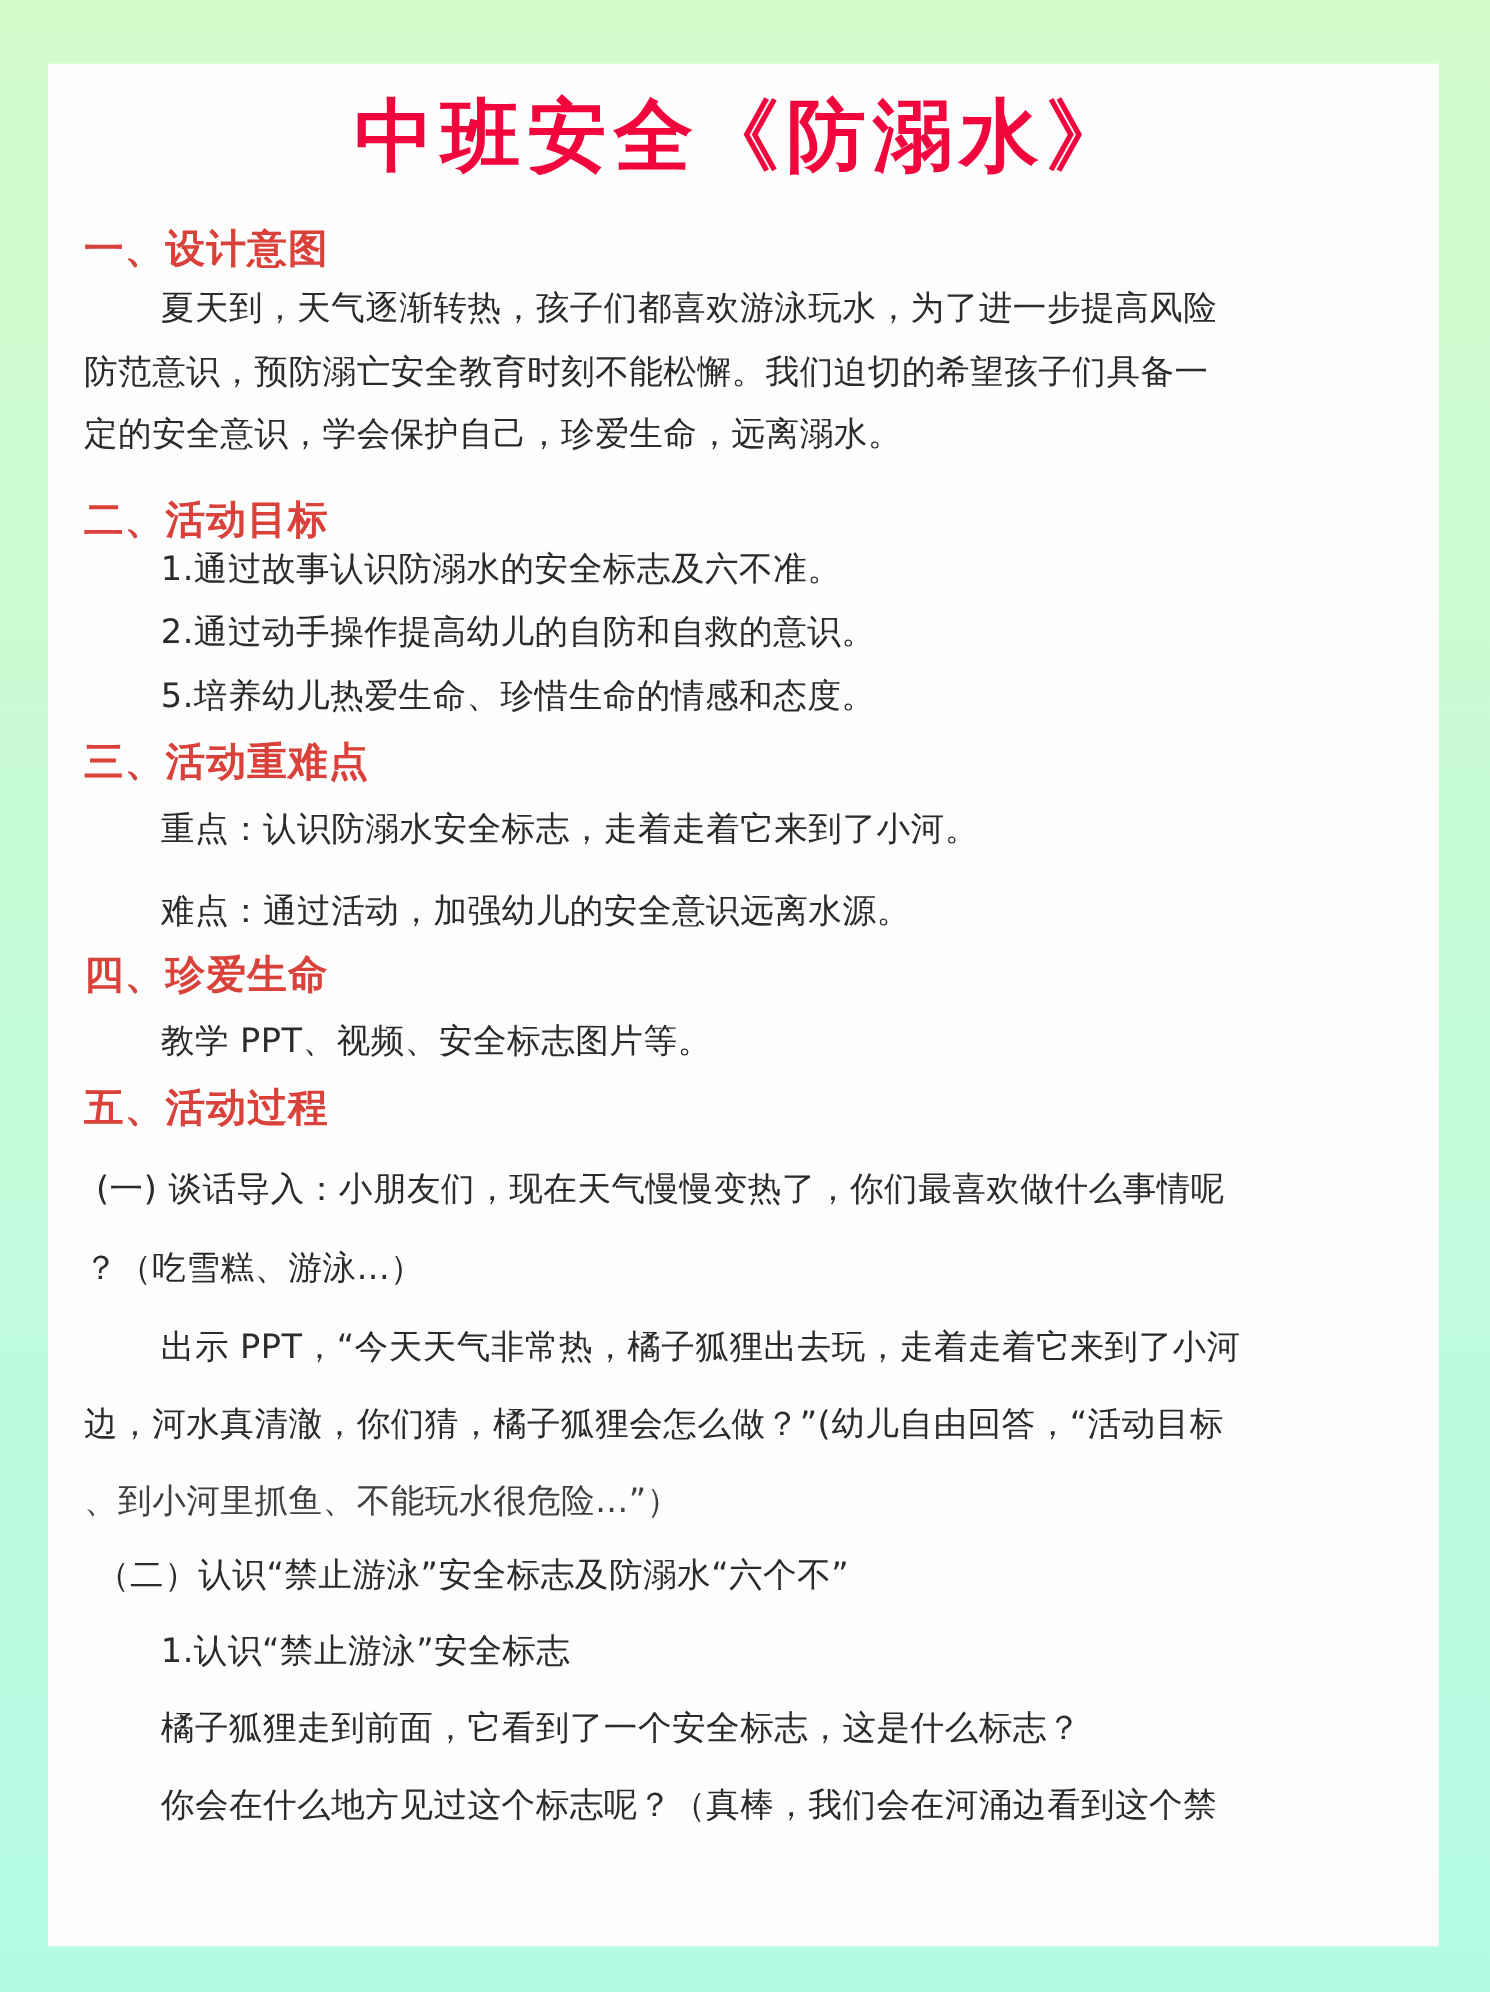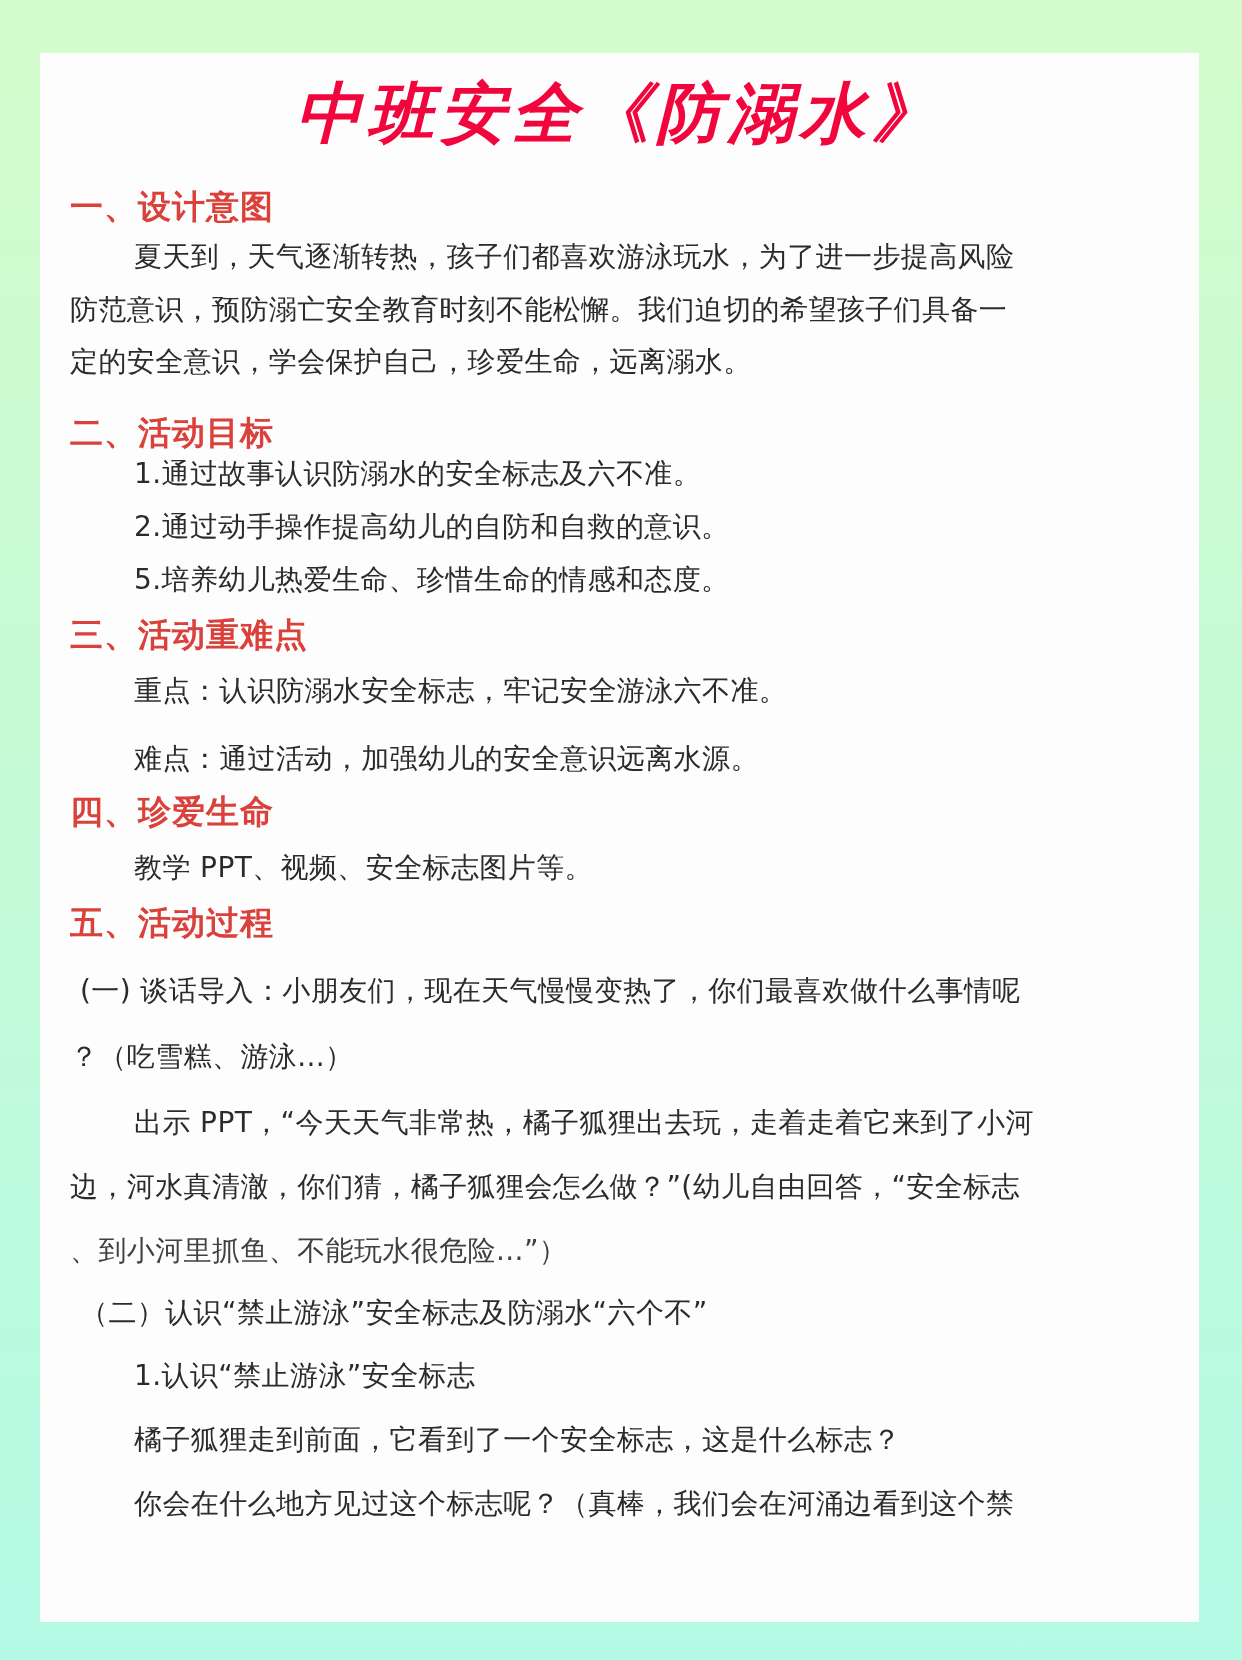--- a/index.html
+++ b/index.html
@@ -60,45 +60,45 @@
       white-space: nowrap;
       letter-spacing: 0.4px;
     }
     .indent { left: 64px; }
     .indent2 { left: 10px; }
   </style>
 </head>
 <body>
 
 <div class="card">
-  <h1 class="title" style="color:#f2053c;font-style:italic;">中班安全《防溺水》</h1>
+  <h1 class="title" style="color:#f2053c;">中班安全《防溺水》</h1>
 
   <div class="content">
 
     <h2 class="h" style="top:14px;color:#d9413a;">一、设计意图</h2>
     <p class="p indent" style="top:66px;color:#2b2b2b;">夏天到，天气逐渐转热，孩子们都喜欢游泳玩水，为了进一步提高风险</p>
     <p class="p" style="top:119px;color:#2b2b2b;">防范意识，预防溺亡安全教育时刻不能松懈。我们迫切的希望孩子们具备一</p>
     <p class="p" style="top:171px;color:#2b2b2b;">定的安全意识，学会保护自己，珍爱生命，远离溺水。</p>
 
     <h2 class="h" style="top:240px;color:#d9413a;">二、活动目标</h2>
     <p class="p indent" style="top:283px;color:#2b2b2b;">1.通过故事认识防溺水的安全标志及六不准。</p>
     <p class="p indent" style="top:336px;color:#2b2b2b;">2.通过动手操作提高幼儿的自防和自救的意识。</p>
     <p class="p indent" style="top:389px;color:#2b2b2b;">5.培养幼儿热爱生命、珍惜生命的情感和态度。</p>
 
     <h2 class="h" style="top:442px;color:#d9413a;">三、活动重难点</h2>
-    <p class="p indent" style="top:500px;color:#2b2b2b;">重点：认识防溺水安全标志，牢记安全游泳六不准。</p>
+    <p class="p indent" style="top:500px;color:#2b2b2b;">重点：认识防溺水安全标志，走着走着它来到了小河。</p>
     <p class="p indent" style="top:568px;color:#2b2b2b;">难点：通过活动，加强幼儿的安全意识远离水源。</p>
 
     <h2 class="h" style="top:619px;color:#d9413a;">四、珍爱生命</h2>
     <p class="p indent" style="top:677px;color:#2b2b2b;">教学 PPT、视频、安全标志图片等。</p>
 
     <h2 class="h" style="top:730px;color:#d9413a;">五、活动过程</h2>
     <p class="p indent2" style="top:800px;color:#2b2b2b;">(一) 谈话导入：小朋友们，现在天气慢慢变热了，你们最喜欢做什么事情呢</p>
     <p class="p" style="top:866px;color:#2b2b2b;">？（吃雪糕、游泳...）</p>
     <p class="p indent" style="top:932px;color:#2b2b2b;">出示 PPT，“今天天气非常热，橘子狐狸出去玩，走着走着它来到了小河</p>
-    <p class="p" style="top:996px;color:#2b2b2b;">边，河水真清澈，你们猜，橘子狐狸会怎么做？”(幼儿自由回答，“安全标志</p>
+    <p class="p" style="top:996px;color:#2b2b2b;">边，河水真清澈，你们猜，橘子狐狸会怎么做？”(幼儿自由回答，“活动目标</p>
     <p class="p" style="top:1060px;color:#404040;">、到小河里抓鱼、不能玩水很危险...”）</p>
     <p class="p indent2" style="top:1122px;color:#2b2b2b;">（二）认识“禁止游泳”安全标志及防溺水“六个不”</p>
     <p class="p indent" style="top:1185px;color:#2b2b2b;">1.认识“禁止游泳”安全标志</p>
     <p class="p indent" style="top:1249px;color:#2b2b2b;">橘子狐狸走到前面，它看到了一个安全标志，这是什么标志？</p>
     <p class="p indent" style="top:1313px;color:#2b2b2b;">你会在什么地方见过这个标志呢？（真棒，我们会在河涌边看到这个禁</p>
   </div>
 </div>
 
 </body></html>

